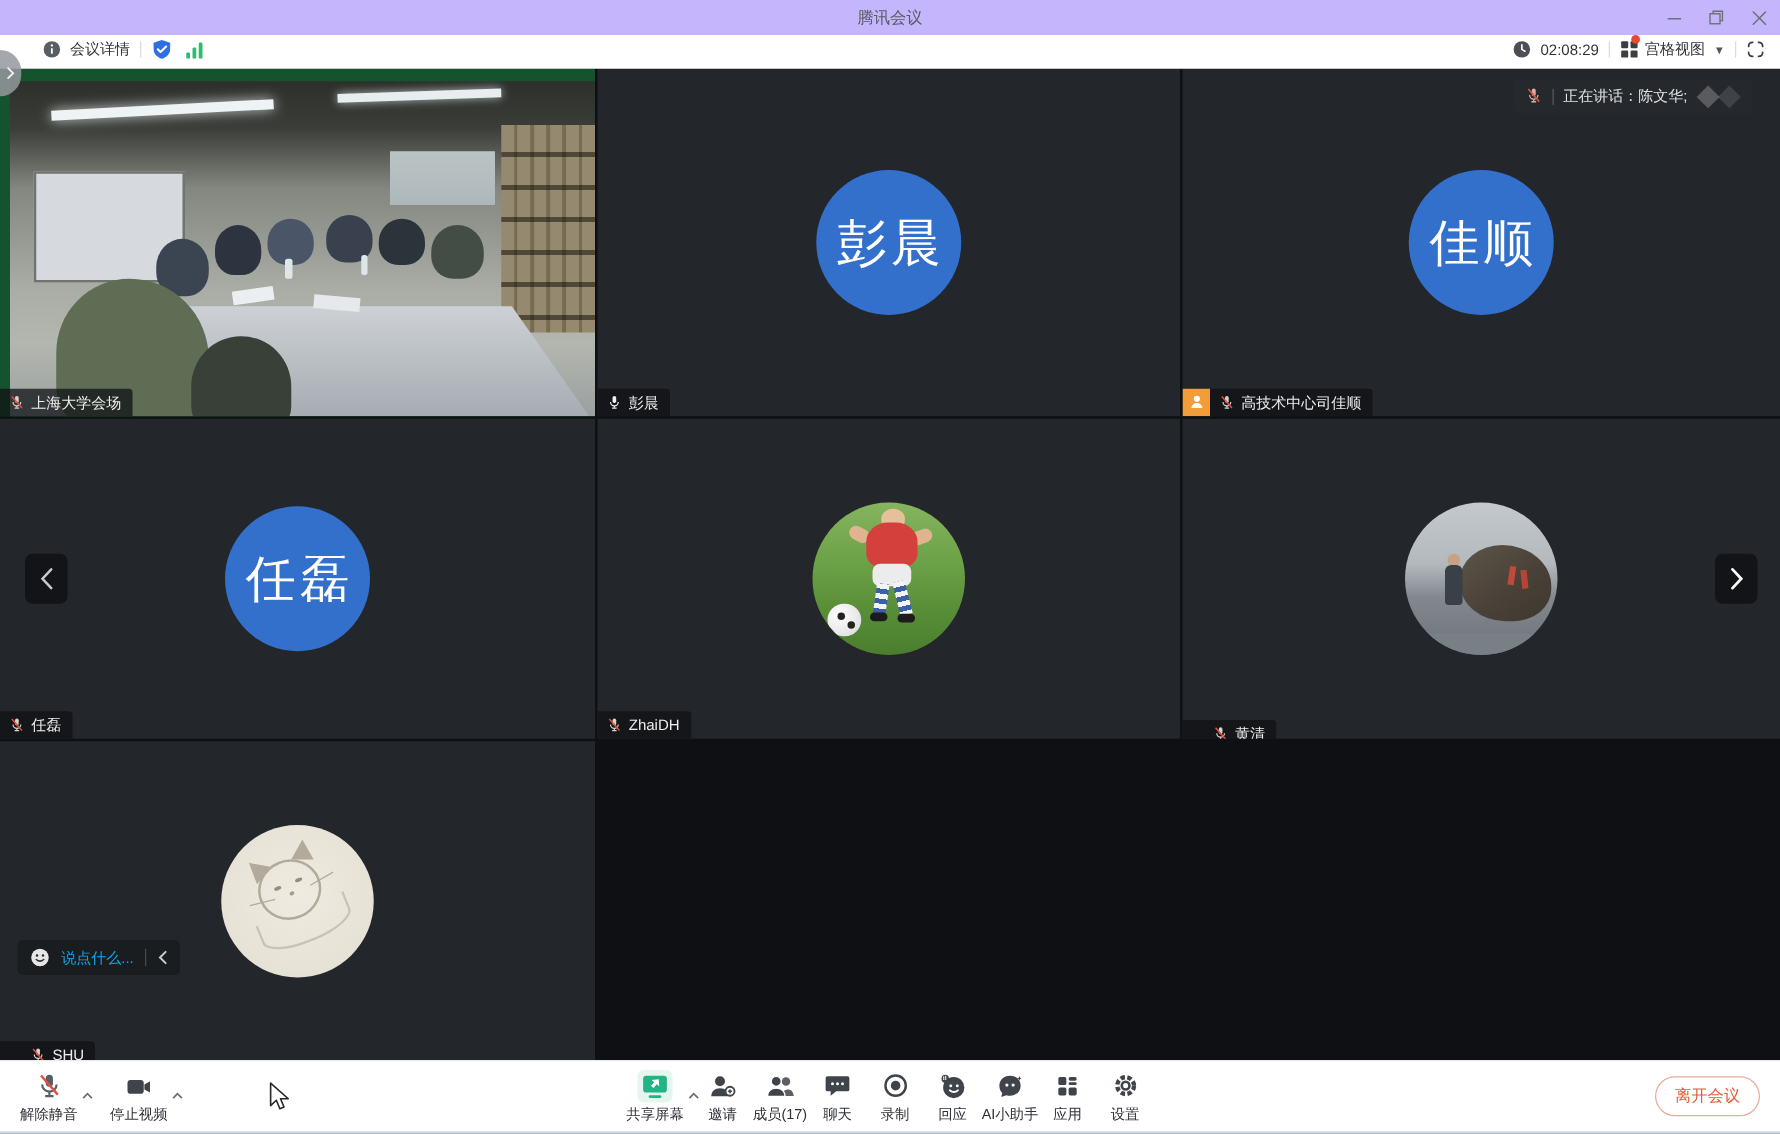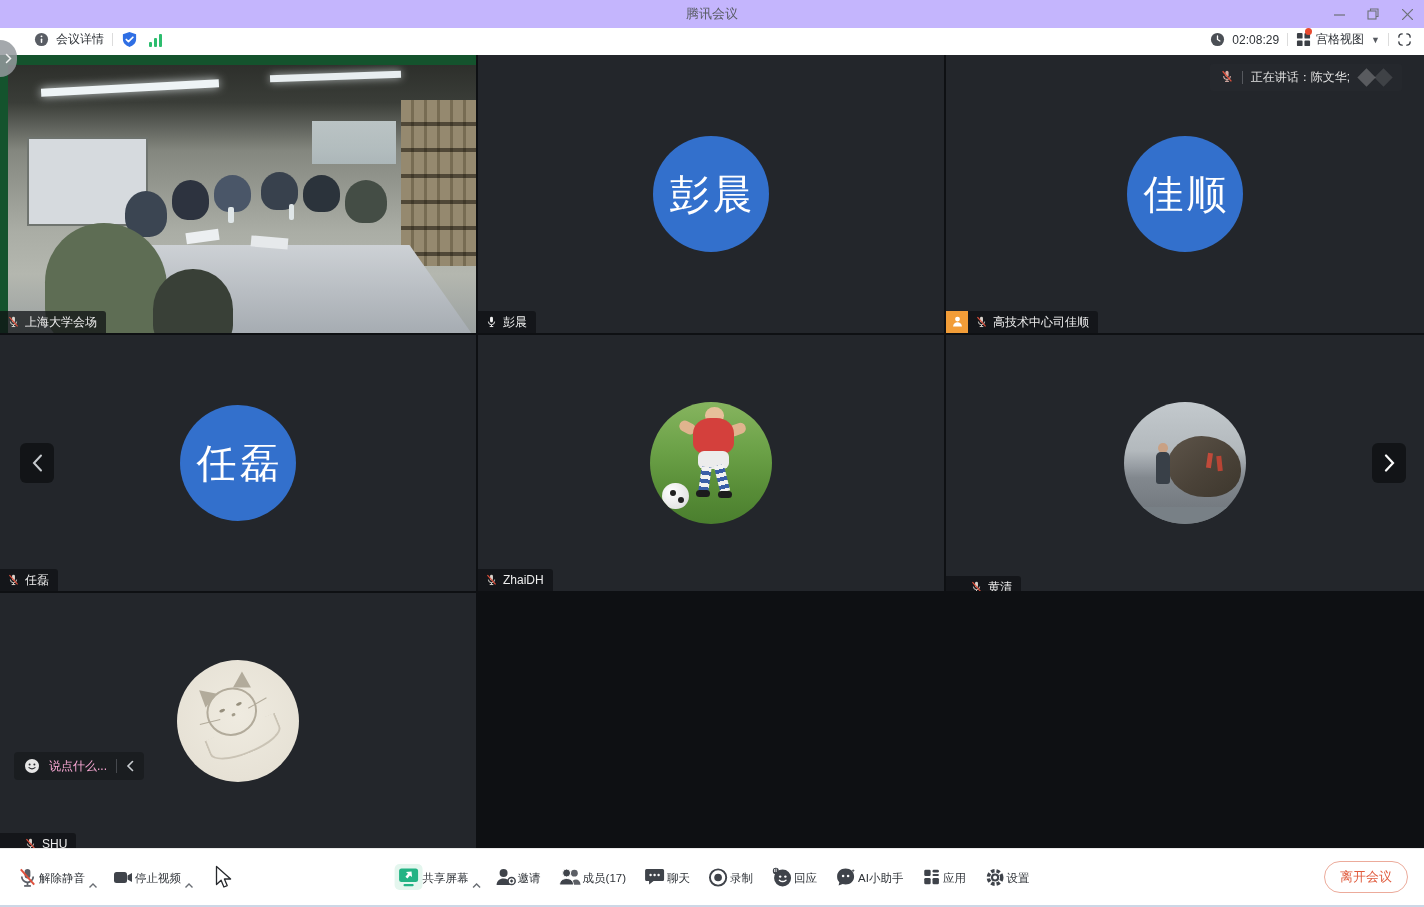--- a/index.html
+++ b/index.html
@@ -142,33 +142,33 @@
   .banner .bdiv { width:1px; height:13px; background:#56595e; }
   .bdiamond { width:13px; height:13px; transform:rotate(45deg); background:rgba(255,255,255,.24); margin-left:2px; }
   .bdiamond.d2 { background:rgba(255,255,255,.12); margin-left:-4px; }
 
   .pg { position:absolute; top:388px; width:34px; height:40px; background:rgba(8,10,12,.62);
     border-radius:6px; display:flex; align-items:center; justify-content:center; z-index:12; }
   .pg.left { left:20px; } .pg.right { right:18px; }
 
   .chatpill { position:absolute; left:14px; top:697px; height:28px; display:flex; align-items:center;
     gap:9px; padding:0 10px; background:rgba(26,28,32,.92); border-radius:4px; z-index:12;
-    font-size:12px; color:#f9a8d4; }
+    font-size:12px; color:#0ea5e9; }
   .chatpill .cdiv { width:1px; height:14px; background:#46494e; }
 
   .handle { position:absolute; left:0; top:40px; width:17px; height:37px; background:rgba(148,153,158,.85);
     border-radius:0 19px 19px 0; z-index:45; display:flex; align-items:center; justify-content:center; }
 
   
   .bottombar { position:absolute; bottom:0; left:0; right:0; height:59px; background:#fff;
     border-top:1px solid #ebebeb; border-bottom:2px solid #ccd7e6; z-index:40; }
   .bgroup-left { position:absolute; left:16px; top:0; height:100%; display:flex; gap:26px; align-items:center; }
   .bgroup-center { position:absolute; left:50%; top:0; transform:translateX(-50%); height:100%;
-    display:flex; gap:17px; align-items:center; }
-  .tbtn { position:relative; display:flex; flex-direction:row; align-items:center; justify-content:center;
+    display:flex; align-items:center; }
+  .tbtn { position:relative; display:flex; flex-direction:column; align-items:center; justify-content:center;
     min-width:46px; cursor:default; }
   .tbtn .ticon { height:26px; display:flex; align-items:center; justify-content:center; }
   .tbtn .tlabel { font-size:11.5px; color:#2f3338; margin-top:2px; white-space:nowrap; }
   .acc-chev { position:absolute; right:-13px; top:11px; }
   .share-plate { background:#e4f6ee; border-radius:5px; padding:1px 2px; display:flex; }
   .leavebtn { position:absolute; right:16px; top:50%; transform:translateY(-50%); padding:6px 15px;
     border:1px solid #ecab9b; border-radius:16px; background:#fff; color:#e05b3d; font-size:13px; }
 
   .cursor { position:absolute; left:215px; top:865px; z-index:99; }
 </style>

